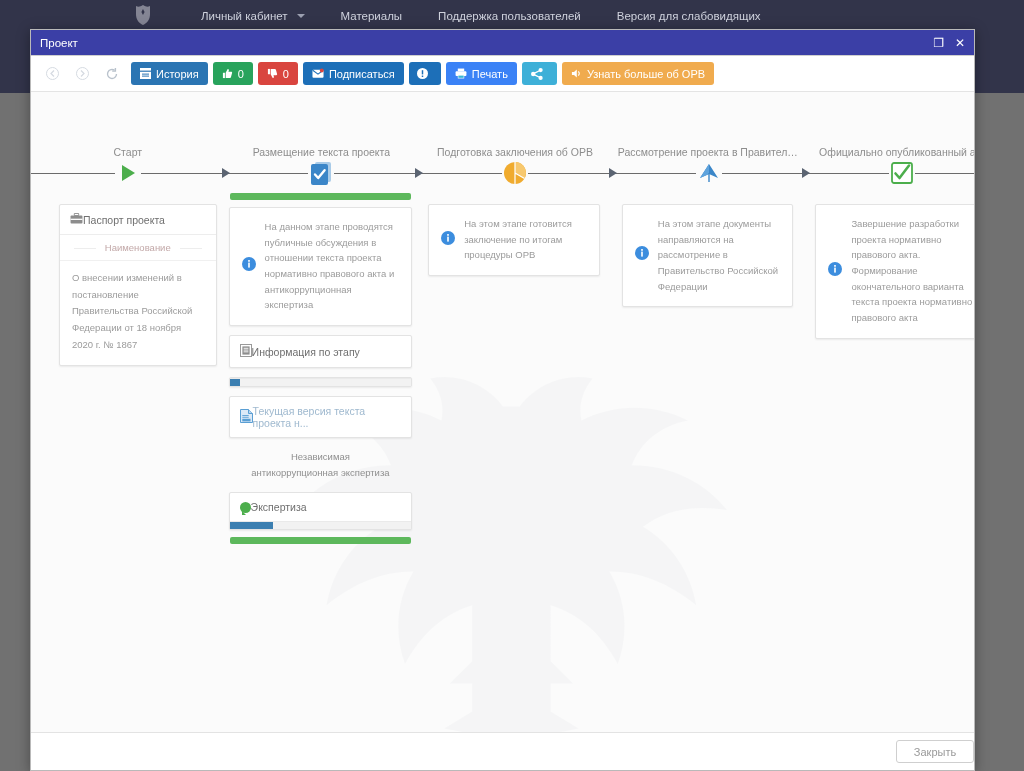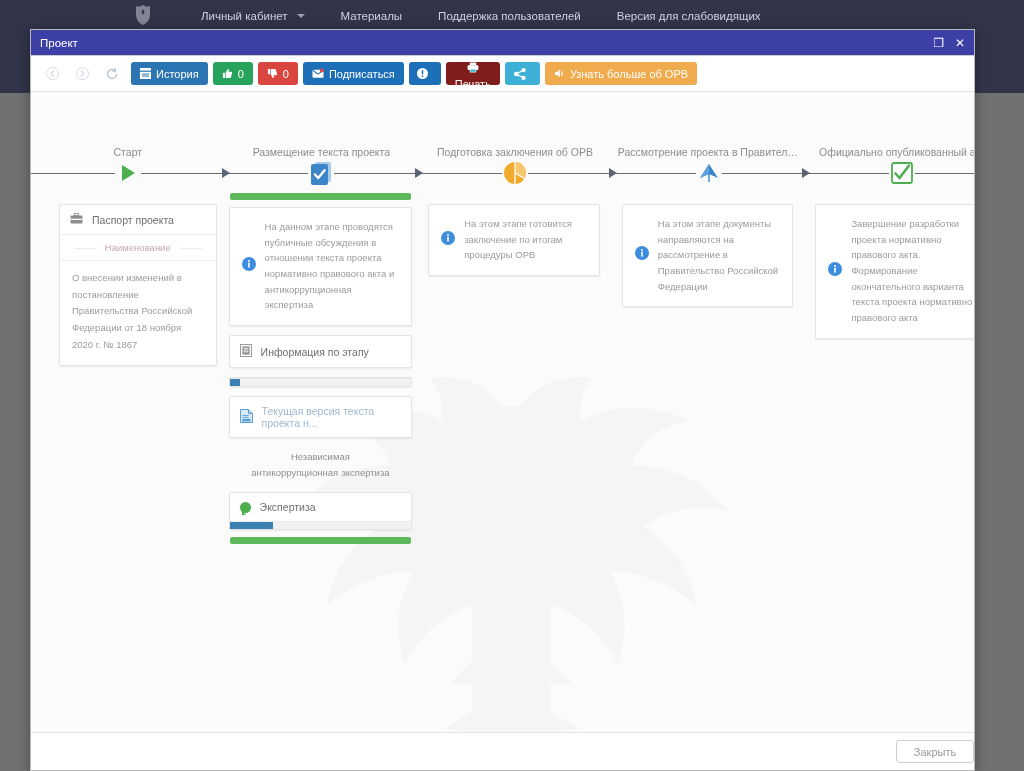--- a/index.html
+++ b/index.html
@@ -82,21 +82,21 @@
     padding: 0 9px; font-size: 11px; color: #fff;
     cursor: pointer; white-space: nowrap;
     font-family: "Liberation Sans", sans-serif;
   }
   .tbtn svg { display: block; flex: 0 0 auto; }
   .tbtn.blue   { background: #2b75b3; }
   .tbtn.green  { background: #28a35c; }
   .tbtn.red    { background: #d9453f; }
   .tbtn.darkblue { background: #1d6fb8; }
   .tbtn.info   { background: #1d6fb8; padding: 0 8px; }
-  .tbtn.cyan   { background: #7f1d1d; flex-direction: column; }
+  .tbtn.cyan   { background: #3b82f6; }
   .tbtn.share  { background: #3eb0d8; padding: 0 9px; }
   .tbtn.orange { background: #f0ab4e; }
 
   
   #watermark {
     position: absolute; left: 50%; top: 300px;
     transform: translateX(-50%);
     width: 560px; height: 420px;
     opacity: .055; pointer-events: none; z-index: 0;
   }
@@ -165,21 +165,21 @@
   .greenbar.bottom { margin: 7px 1px 0 1px; }
   .greenbar.bottom:after { display: none; }
 
   .card {
     background: #fff; border: 1px solid #e3e3e3; border-radius: 2px;
     box-shadow: 0 1px 2px rgba(0,0,0,.07);
   }
   .card + .card { margin-top: 9px; }
 
   .card-hdr {
-    display: flex; align-items: center; gap: 9px;
+    display: flex; align-items: center; 
     padding: 8px 10px; font-size: 10.5px; color: #6f6f6f;
     border-bottom: 1px solid #ededed;
     cursor: pointer;
   }
   .card-hdr.link { color: #9fb9cf; }
   .card-hdr.noborder { border-bottom: 0; }
 
   .field-label {
     text-align: center; font-size: 9.5px; color: #c2a8a8;
     padding: 7px 0 7px 0; position: relative;

